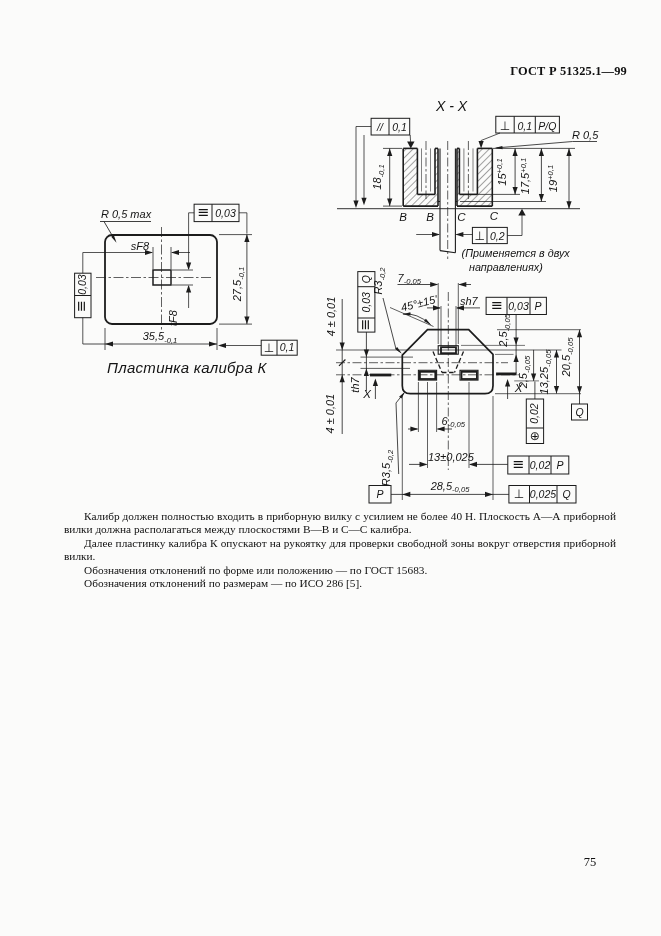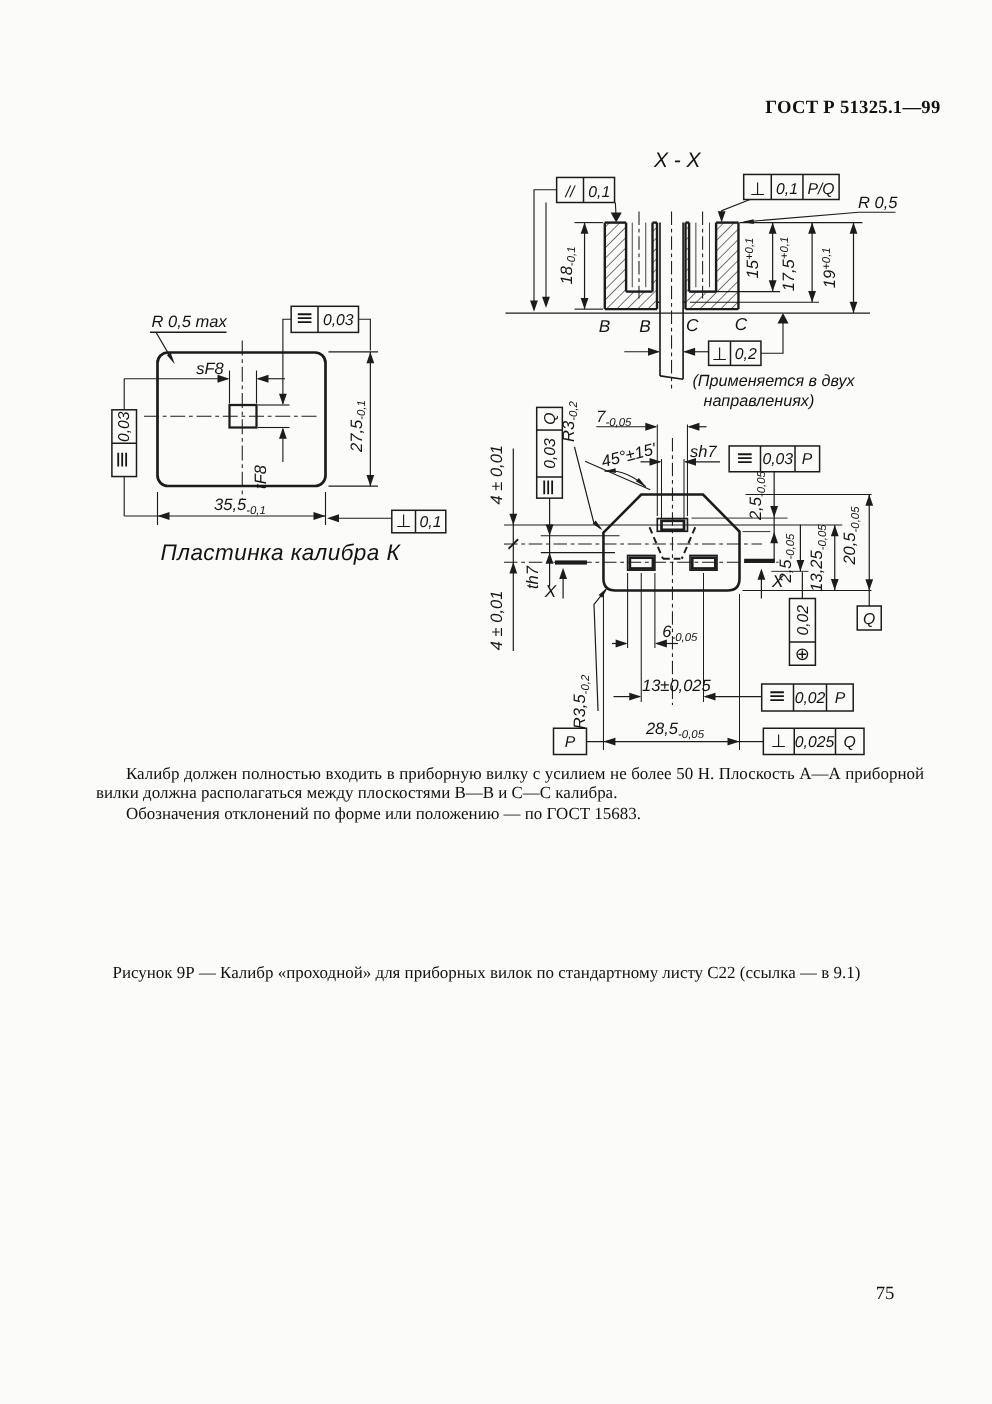--- a/index.html
+++ b/index.html
@@ -454,21 +454,22 @@
 
       <text class="dim" transform="rotate(-90 390 468)" x="390" y="468" text-anchor="middle" stroke="none" fill="#141414"><tspan>R3,5</tspan><tspan class="dimsm" dy="2.6">-0,2</tspan></text>
       <g stroke-width="0.8">
         <polyline points="398.7,474 396,403 403.8,393.2"></polyline>
       </g>
       <polygon points="405.3,391.4 401.5,398.5 399.1,396.7" fill="#1c1c1c" stroke="none"></polygon>
     </g>
   </svg>
 
   <div class="bodytext">
-    <p>Калибр должен полностью входить в приборную вилку с усилием не более 50 Н. Плоскость А—А приборной вилки должна располагаться между плоскостями В—В и С—С калибра.</p>
+    <p>Калибр должен полностью входить в приборную вилку с усилием не более 40 Н. Плоскость А—А приборной вилки должна располагаться между плоскостями В—В и С—С калибра.</p>
+    <p>Далее пластинку калибра К опускают на рукоятку для проверки свободной зоны вокруг отверстия приборной вилки.</p>
     <p>Обозначения отклонений по форме или положению — по ГОСТ 15683.</p>
+    <p>Обозначения отклонений по размерам — по ИСО 286 [5].</p>
   </div>
 
-  <div class="figcaption">Рисунок 9Р — Калибр «проходной» для приборных вилок по стандартному листу С22 (ссылка — в 9.1)</div>
 
   <div class="pagenum">75</div>
 
 </div>
 
 </body></html>

